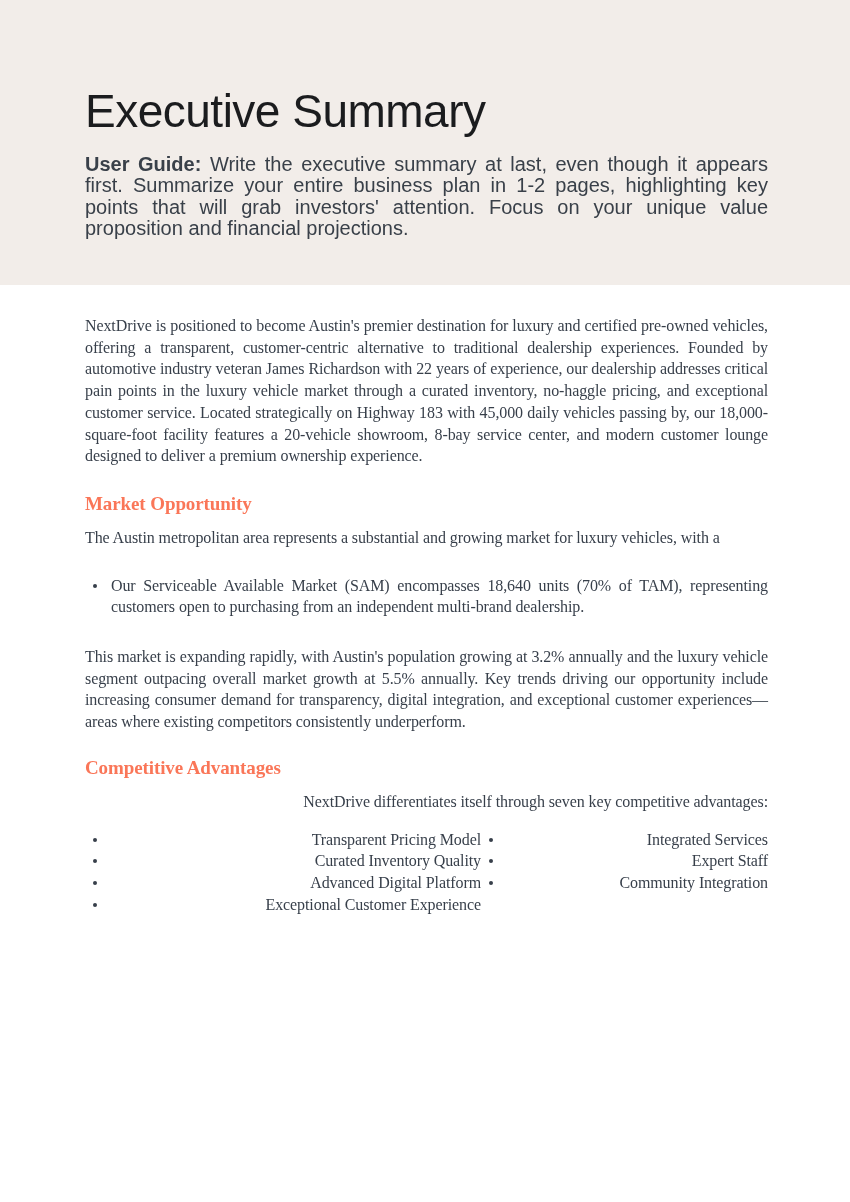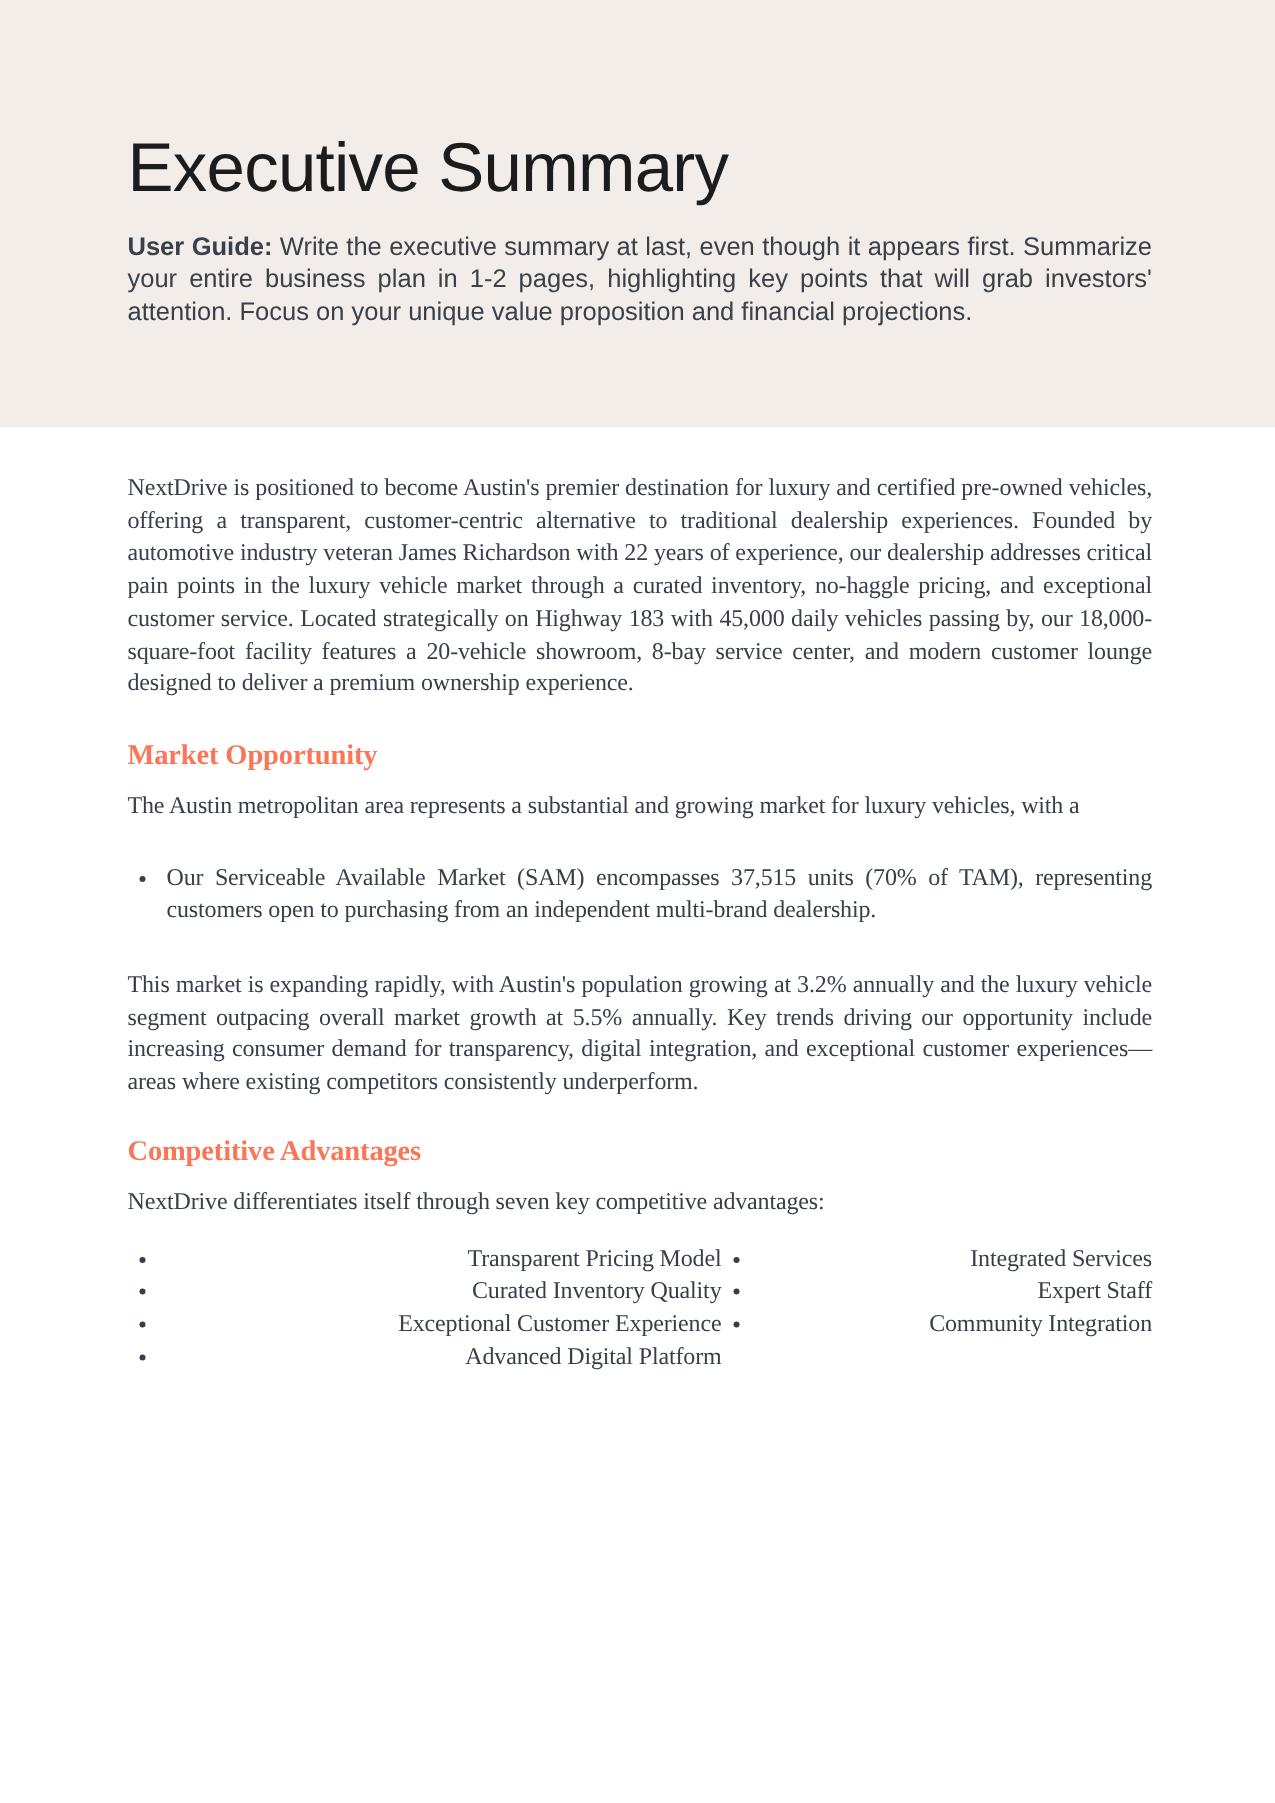--- a/index.html
+++ b/index.html
@@ -23,21 +23,21 @@
   }
   .page-title {
     font-size: 46px;
     font-weight: 500;
     letter-spacing: -0.5px;
     color: #1b1c1e;
     line-height: 1.1;
   }
   .user-guide {
     margin-top: 17px;
-    font-size: 17px;
+    font-size: 20px;
     line-height: 21.6px;
     text-align: justify;
     color: #394049;
   }
   .user-guide .label { font-weight: bold; }
 
   
   .content { padding: 0 82px 0 85px; font-family: Liberation Serif, serif; }
 
   .para {
@@ -124,35 +124,35 @@
 
   <div class="content">
 
     <p class="para intro">NextDrive is positioned to become Austin's premier destination for luxury and certified pre-owned vehicles, offering a transparent, customer-centric alternative to traditional dealership experiences. Founded by automotive industry veteran James Richardson with 22 years of experience, our dealership addresses critical pain points in the luxury vehicle market through a curated inventory, no-haggle pricing, and exceptional customer service. Located strategically on Highway 183 with 45,000 daily vehicles passing by, our 18,000-square-foot facility features a 20-vehicle showroom, 8-bay service center, and modern customer lounge designed to deliver a premium ownership experience.</p>
 
     <h2 class="section-heading">Market Opportunity</h2>
 
     <p class="para lead">The Austin metropolitan area represents a substantial and growing market for luxury vehicles, with a</p>
 
     <ul class="bullets">
-      <li>Our Serviceable Available Market (SAM) encompasses 37,515 units (70% of TAM), representing customers open to purchasing from an independent multi-brand dealership.</li>
+      <li>Our Serviceable Available Market (SAM) encompasses 18,640 units (70% of TAM), representing customers open to purchasing from an independent multi-brand dealership.</li>
     </ul>
 
     <p class="para" style="margin-top:28px">This market is expanding rapidly, with Austin's population growing at 3.2% annually and the luxury vehicle segment outpacing overall market growth at 5.5% annually. Key trends driving our opportunity include increasing consumer demand for transparency, digital integration, and exceptional customer experiences—areas where existing competitors consistently underperform.</p>
 
     <h2 class="section-heading" style="margin-top:24px">Competitive Advantages</h2>
 
-    <p class="para lead" style="text-align:left">NextDrive differentiates itself through seven key competitive advantages:</p>
+    <p class="para lead" style="text-align:right">NextDrive differentiates itself through seven key competitive advantages:</p>
 
     <div class="two-col">
       <ul class="bullets col-left">
         <li>Transparent Pricing Model</li>
         <li>Curated Inventory Quality</li>
+        <li>Advanced Digital Platform</li>
         <li>Exceptional Customer Experience</li>
-        <li>Advanced Digital Platform</li>
       </ul>
       <ul class="bullets col-right">
         <li>Integrated Services</li>
         <li>Expert Staff</li>
         <li>Community Integration</li>
       </ul>
     </div>
 
   </div>
 

